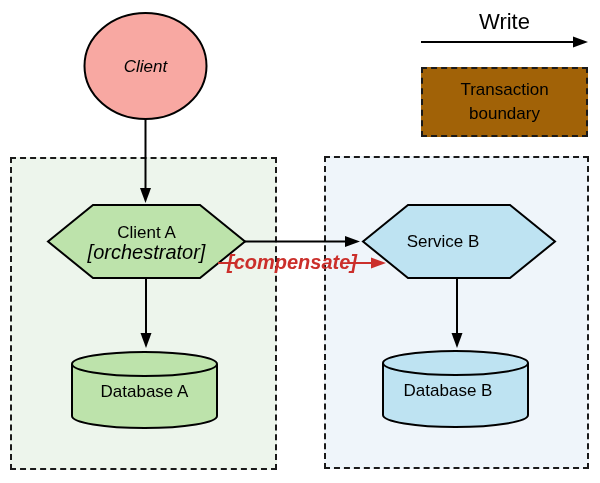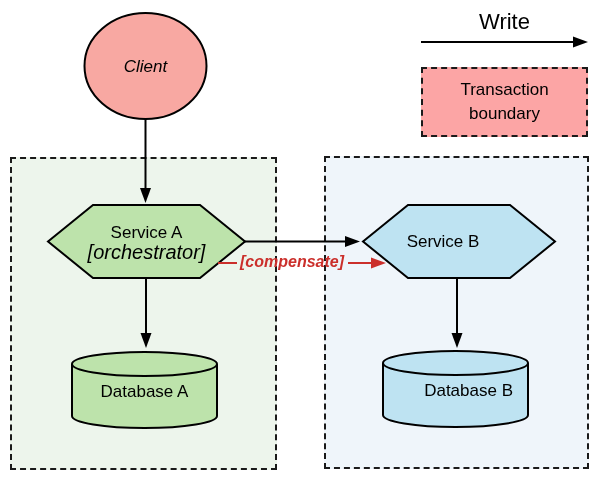--- a/index.html
+++ b/index.html
@@ -66,35 +66,35 @@
     left: 421px; top: 9px; width: 167px;
     z-index: 3;
     text-align: center;
     font-size: 22px;
   }
   .compensate-label {
     position: absolute;
     left: 292px; top: 263px;
     transform: translate(-50%, -54%);
     z-index: 4;
-    font-size: 16px;
+    font-size: 20px;
     font-weight: bold;
     font-style: italic;
     white-space: nowrap;
   }
 </style>
 </head>
 <body>
 
 <div class="stage">
 
   <div class="boundary boundary-a" style="background-color: rgb(237, 245, 236);"></div>
   <div class="boundary boundary-b" style="background-color: rgb(239, 245, 250);"></div>
 
-  <div class="legend-box" style="background-color: #fca5a5;">
+  <div class="legend-box" style="background-color: #a16207;">
     <div class="legend-text">Transaction boundary</div>
   </div>
   <div class="write-label">Write</div>
 
   <svg class="shapes" viewBox="0 0 600 483">
 
     <g>
       <line class="black" x1="421" y1="42" x2="574" y2="42"></line>
       <polygon class="head-black" points="573,36.5 588,42 573,47.5"></polygon>
     </g>
@@ -140,31 +140,31 @@
       <path class="outline" d="M383,363 a72.5,12 0 0 1 145,0 v52 a72.5,12 0 0 1 -145,0 z" fill="#bee3f2"></path>
       <path class="outline" fill="none" d="M383,363 a72.5,12 0 0 0 145,0"></path>
     </g>
   </svg>
 
   <div class="label" style="left:84px; top:13px; width:123px; height:106px;font-style:italic;">
     <span>Client</span>
   </div>
 
   <div class="label" style="left:48px; top:205px; width:197px; height:73px;">
-    <span>Service A</span>
+    <span>Client A</span>
     <span class="sublabel">[orchestrator]</span>
   </div>
 
   <div class="label" style="left:347px; top:205px; width:192px; height:73px;">
     <span>Service B</span>
   </div>
 
   <div class="label" style="left:72px; top:366px; width:145px; height:50px;">
     <span>Database A</span>
   </div>
 
-  <div class="label" style="left:383px; top:365px; width:130px; height:50px;align-items:flex-end;">
+  <div class="label" style="left:383px; top:365px; width:130px; height:50px;">
     <span>Database B</span>
   </div>
 
   <div class="compensate-label" style="color: rgb(203, 47, 43);">[compensate]</div>
 
 </div>
 
 </body></html>

